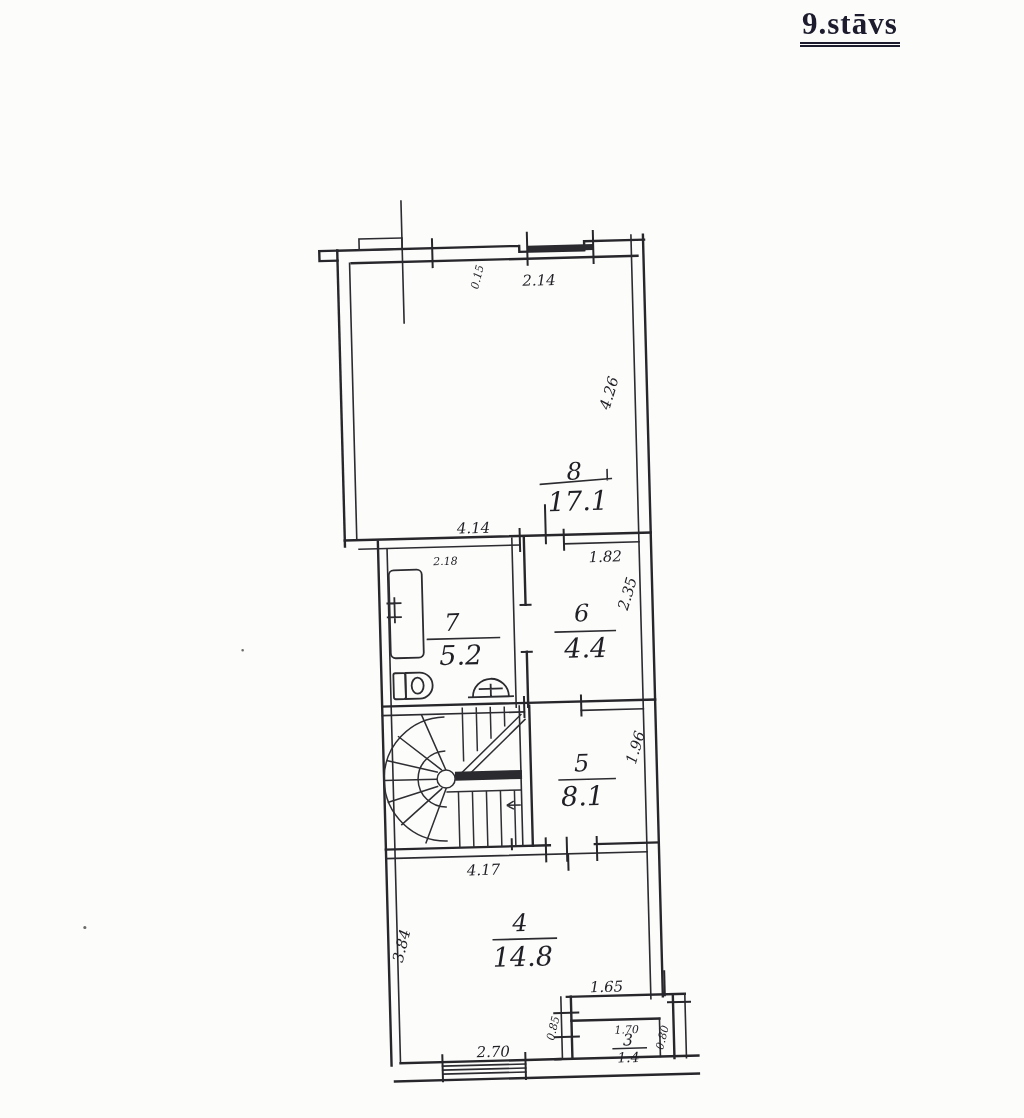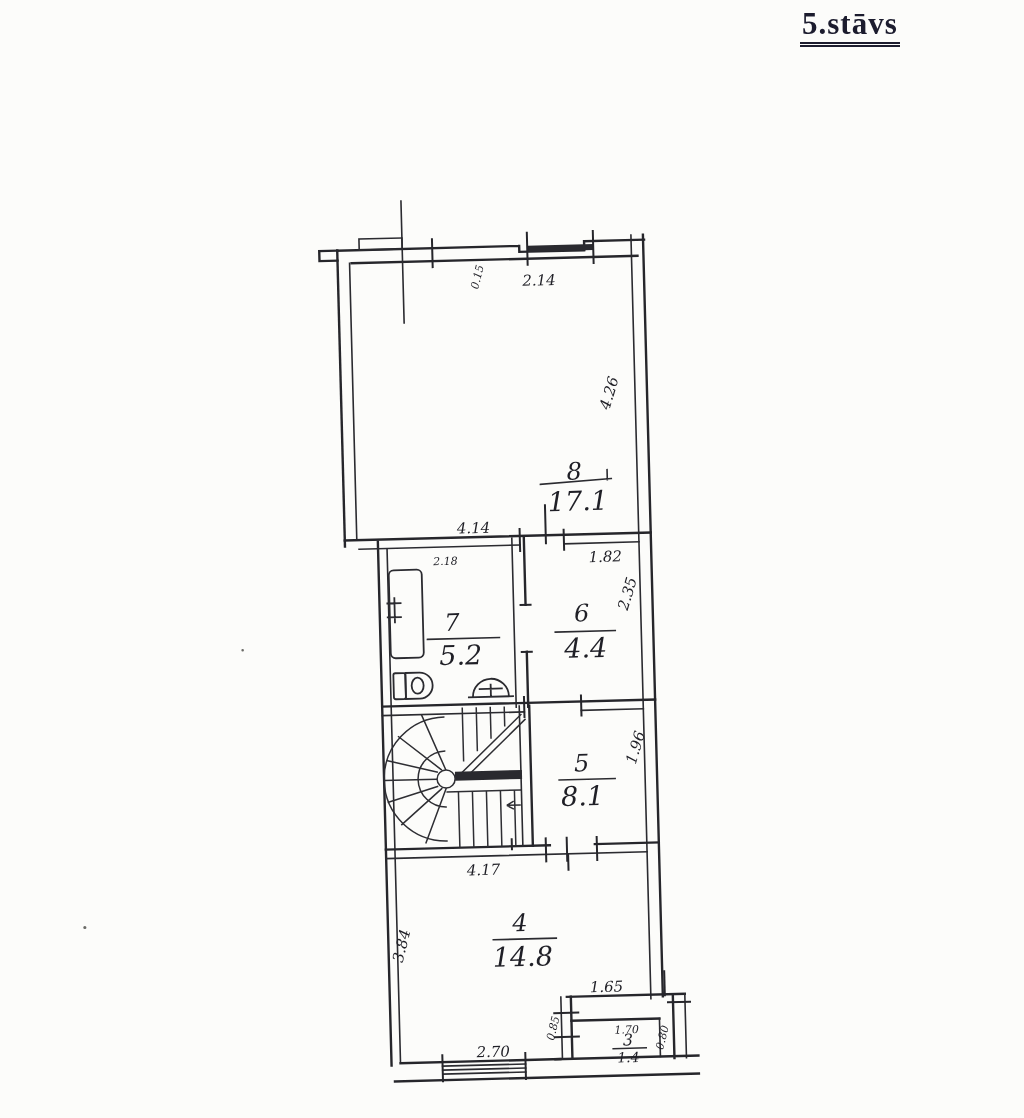--- a/index.html
+++ b/index.html
@@ -30,21 +30,21 @@
   .rm-num-sm{font-size:16px;}
   .rm-area-sm{font-size:14px;}
   .dim{font-size:15px;}
   .dim-sm{font-size:11px;}
   .speck{fill:#6a6a66;stroke:none;}
 </style>
 </head>
 <body>
 
 <div class="page-title">
-  <span>5.stāvs</span>
+  <span>9.stāvs</span>
 </div>
 
 <svg width="1024" height="1118" viewBox="0 0 1024 1118">
   <g transform="rotate(-1.5 520 660)">
 
     <g>
 
       <path class="wall" d="M348,246 L330,246 L330,256 L348,256"></path>
       <path class="wall" d="M348,246 H530 M530,246 V252 M530,252 H595 M595,252 V243 M595,243 H655"></path>
       <path class="wall" d="M362,259 H648"></path>

